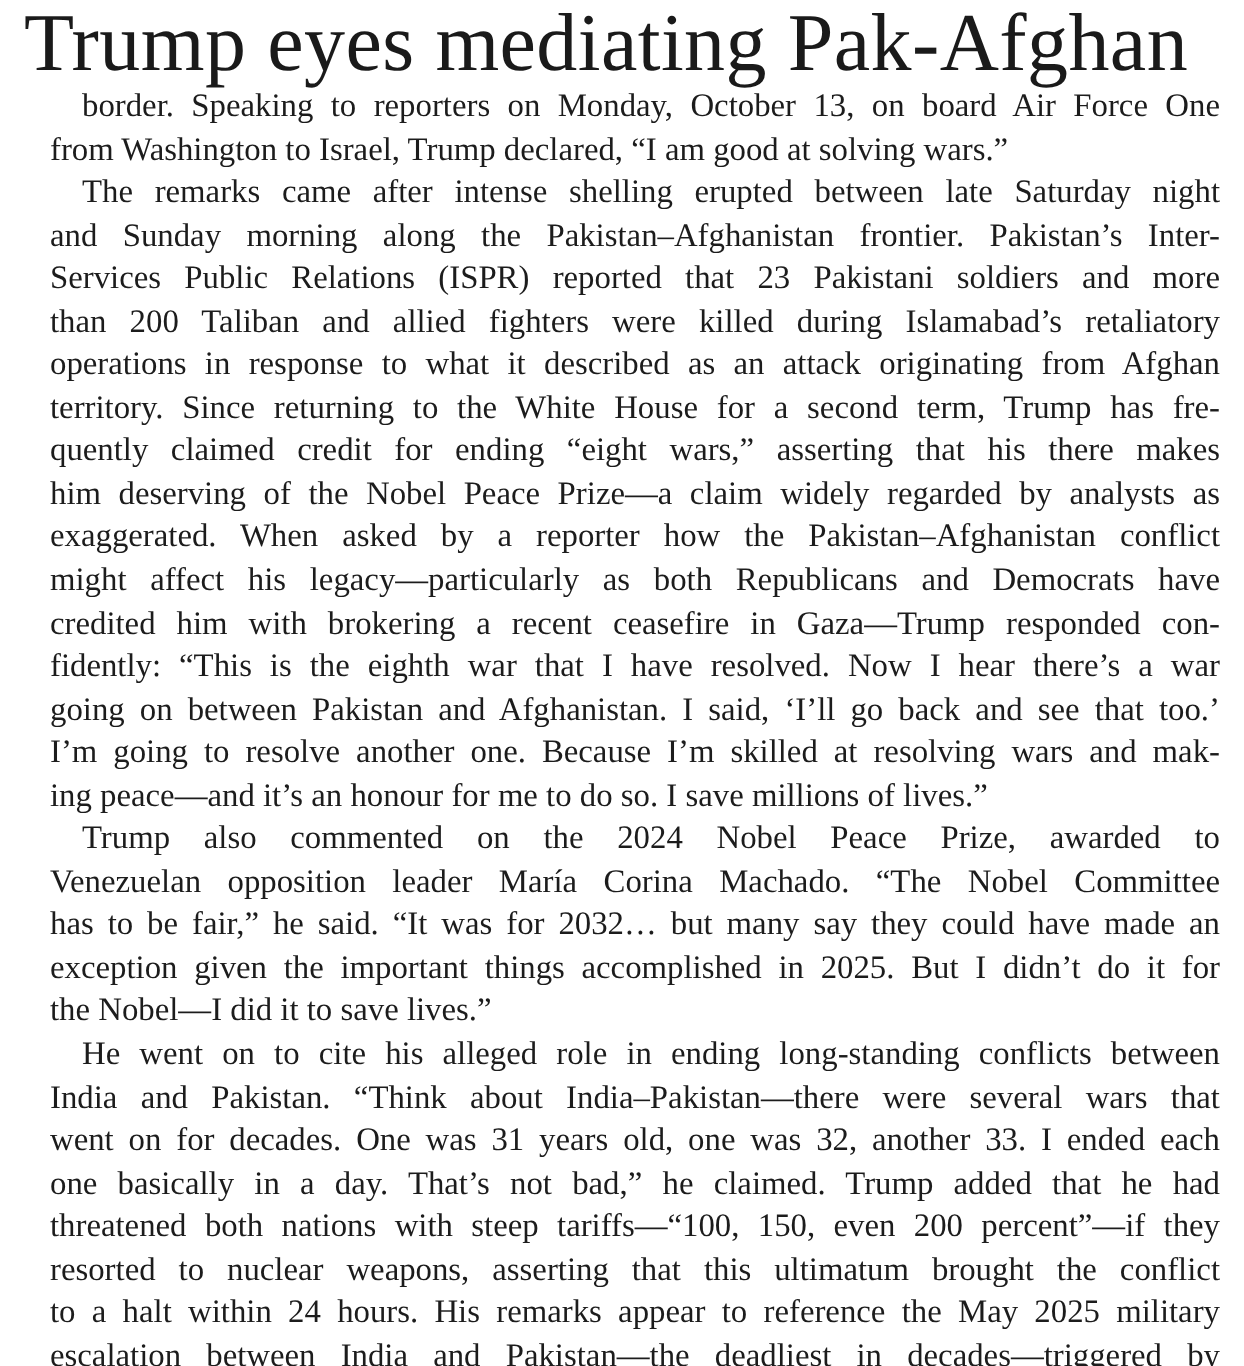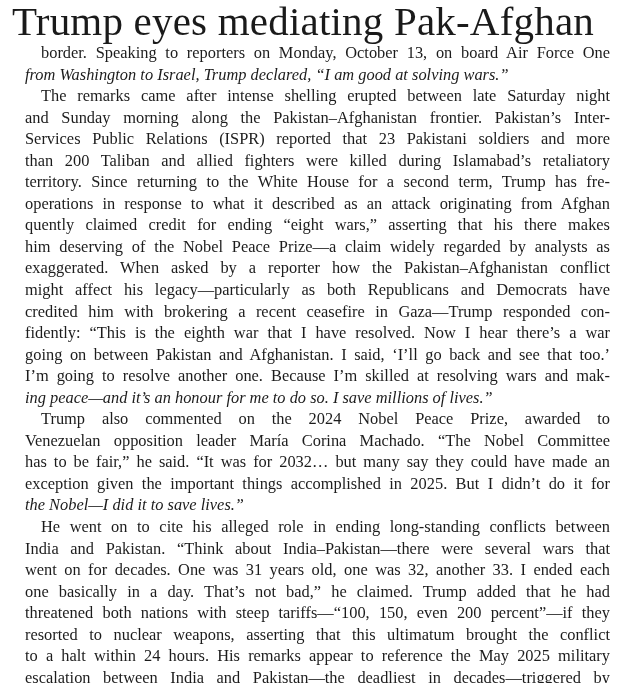--- a/index.html
+++ b/index.html
@@ -22,42 +22,42 @@
     font-size: 16.4px;
   }
   .line {
     height: 21.55px; line-height: 21.55px;
     white-space: nowrap;
     text-align: justify; text-align-last: justify;
     overflow: hidden;
     margin-left: 11px;
   }
   .line.indent { padding-left: 16px; }
-  .line.last { text-align-last: left; font-style: italic; }
+  .line.last { text-align-last: left; }
 </style>
 </head>
 <body>
 
 <div class="page">
   <h1 class="headline">Trump eyes mediating Pak-Afghan</h1>
 
   <div class="body">
 
     <div>
       <div class="line indent">border.  Speaking to reporters on Monday, October 13, on board Air Force One</div>
       <div class="line last">from Washington to Israel, Trump declared, “I am good at solving wars.”</div>
     </div>
 
     <div>
       <div class="line indent">The remarks came after intense shelling erupted between late Saturday night</div>
       <div class="line">and Sunday morning along the Pakistan–Afghanistan frontier. Pakistan’s Inter-</div>
       <div class="line">Services Public Relations (ISPR) reported that 23 Pakistani soldiers and more</div>
       <div class="line">than 200 Taliban and allied fighters were killed during Islamabad’s retaliatory</div>
+      <div class="line">operations in response to what it described as an attack originating from Afghan</div>
       <div class="line">territory. Since returning to the White House for a second term, Trump has fre-</div>
-      <div class="line">operations in response to what it described as an attack originating from Afghan</div>
       <div class="line">quently claimed credit for ending “eight wars,” asserting that his there makes</div>
       <div class="line">him deserving of the Nobel Peace Prize—a claim widely regarded by analysts as</div>
       <div class="line">exaggerated. When asked by a reporter how the Pakistan–Afghanistan conflict</div>
       <div class="line">might affect his legacy—particularly as both Republicans and Democrats have</div>
       <div class="line">credited him with brokering a recent ceasefire in Gaza—Trump responded con-</div>
       <div class="line">fidently: “This is the eighth war that I have resolved. Now I hear there’s a war</div>
       <div class="line">going on between Pakistan and Afghanistan. I said, ‘I’ll go back and see that too.’</div>
       <div class="line">I’m going to resolve another one. Because I’m skilled at resolving wars and mak-</div>
       <div class="line last">ing peace—and it’s an honour for me to do so. I save millions of lives.”</div>
     </div>

